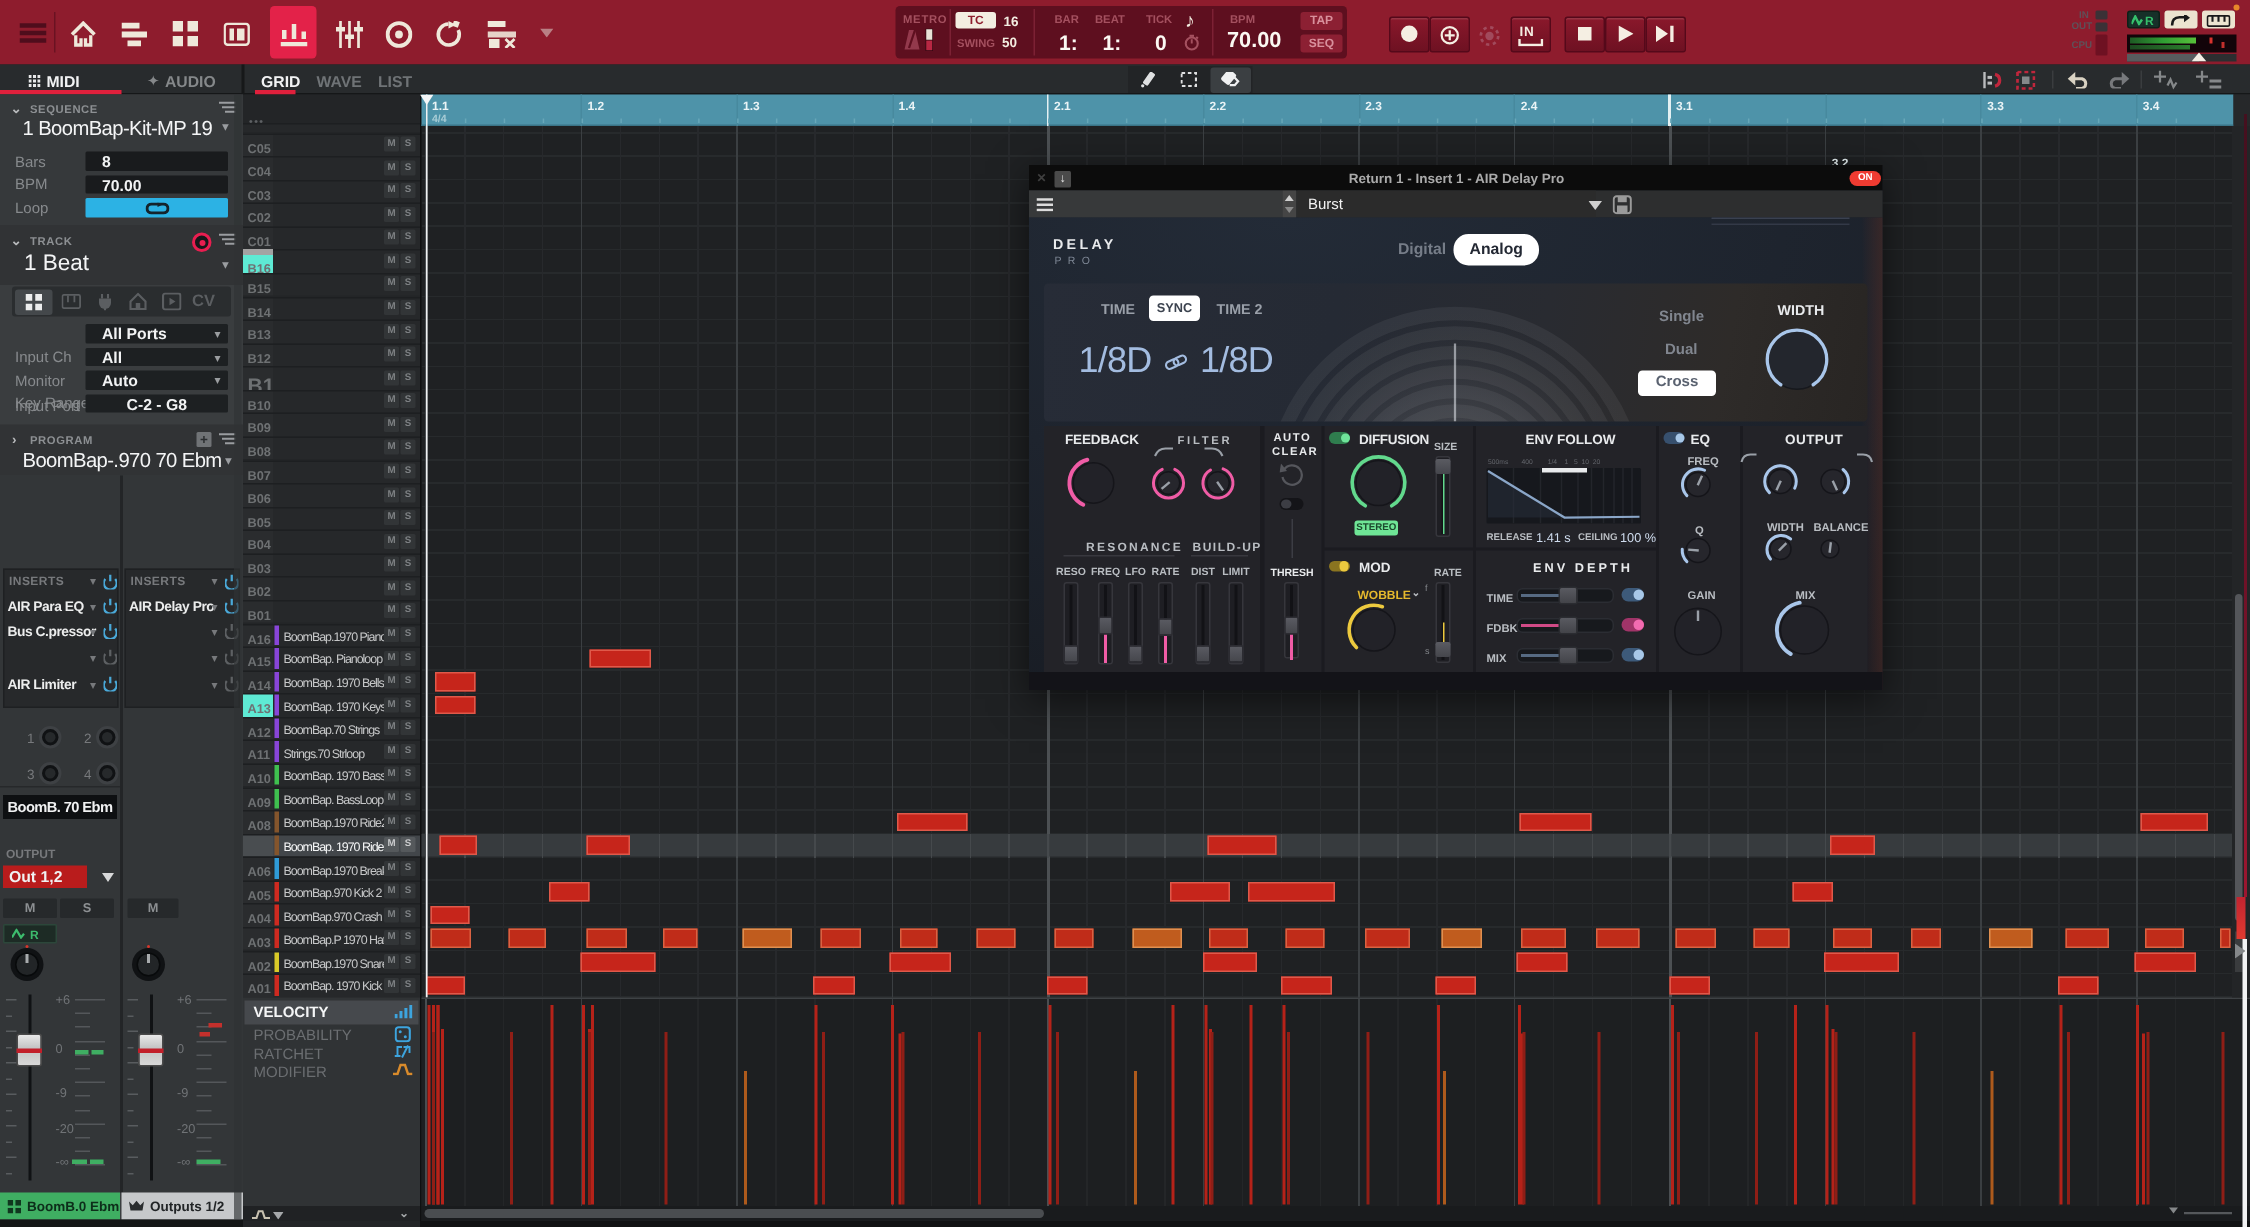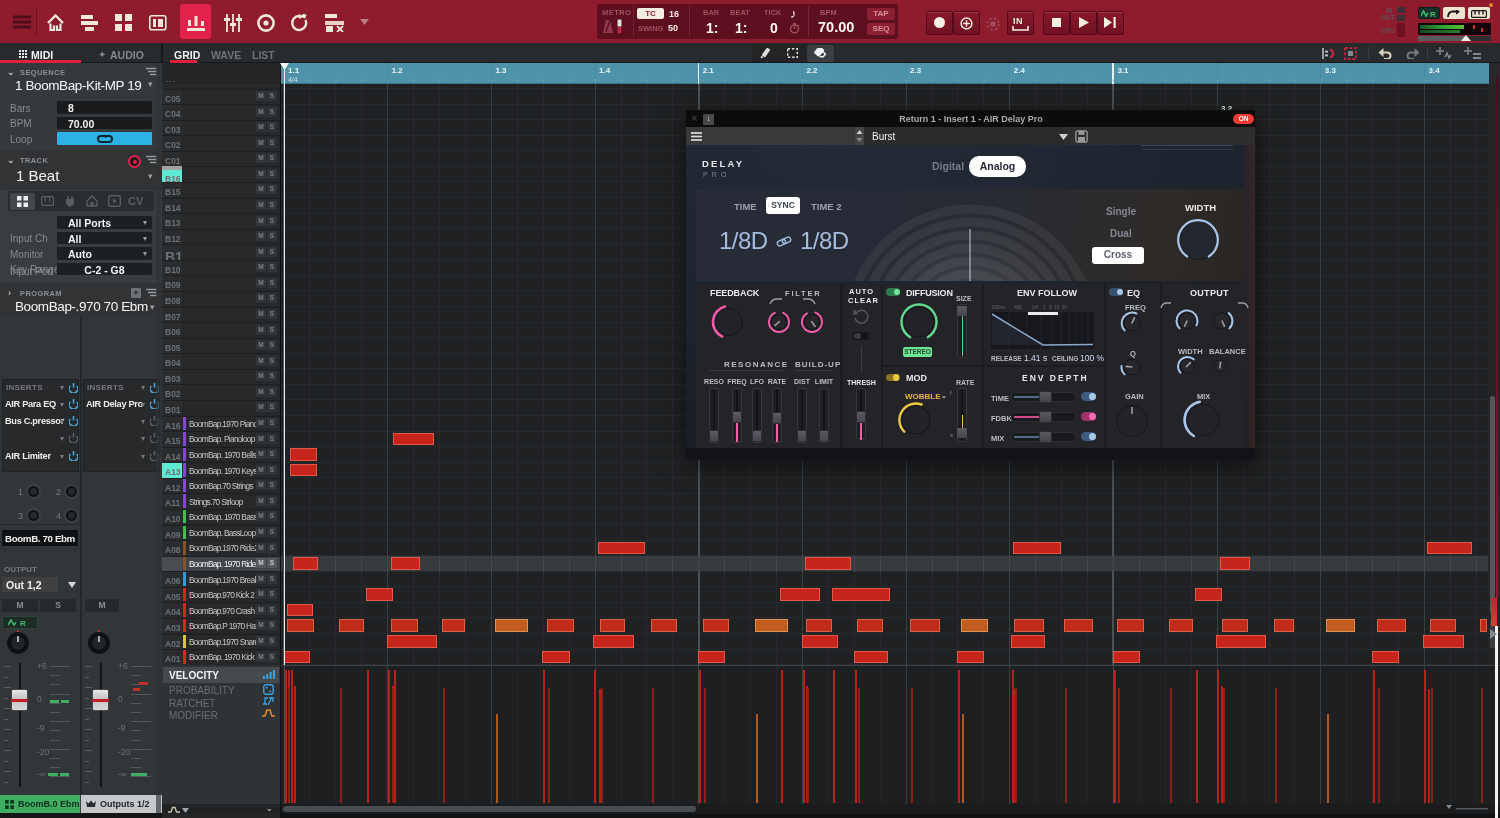--- a/index.html
+++ b/index.html
@@ -419,21 +419,21 @@
 <div class="ab" style="left:26px;top:508px;width:15px;height:15px;border-radius:50%;background:#101214;border:2px solid #3e4144"></div>
 <div class="ab" style="left:30px;top:512px;width:7px;height:7px;border-radius:50%;background:#26292b"></div>
 <div class="ab" style="left:56px;top:512px;font-size:9px;color:#77797c;font-weight:400;white-space:nowrap;line-height:1;">4</div>
 <div class="ab" style="left:64px;top:508px;width:15px;height:15px;border-radius:50%;background:#101214;border:2px solid #3e4144"></div>
 <div class="ab" style="left:68px;top:512px;width:7px;height:7px;border-radius:50%;background:#26292b"></div>
 <div class="ab" style="left:0px;top:524px;width:80px;height:1px;background:#26282a"></div>
 <div class="ab" style="left:2px;top:530px;width:76px;height:16px;background:#0e1012">
     <div style="color:#f0f1f2;font-size:9.8px;font-weight:700;padding:3px 0 0 3px;letter-spacing:-0.4px">BoomB. 70 Ebm</div>
   </div>
 <div class="ab" style="left:4px;top:566px;font-size:8px;color:#77797c;font-weight:700;white-space:nowrap;line-height:1;">OUTPUT</div>
-<div class="ab" style="left:2px;top:577px;width:56px;height:15px;background:#404040">
+<div class="ab" style="left:2px;top:577px;width:56px;height:15px;background:#b91c1c">
     <div style="color:#f0f1f2;font-size:10.5px;font-weight:700;padding:2px 0 0 4px">Out 1,2</div>
   </div>
 <svg class="ab" style="left:68px;top:582px" width="8" height="6" viewBox="0 0 8 6">
     <path d="M0 0 H8 L4 6 Z" fill="#d8d9da"></path>
   </svg>
 <div class="ab" style="left:2px;top:599px;width:36px;height:12.5px;background:#26292b;border-radius:1px">
     <div style="color:#8d9093;font-size:8.5px;font-weight:700;text-align:center;line-height:12px">M</div>
   </div>
 <div class="ab" style="left:40px;top:599px;width:36px;height:12.5px;background:#26292b;border-radius:1px">
     <div style="color:#8d9093;font-size:8.5px;font-weight:700;text-align:center;line-height:12px">S</div>

